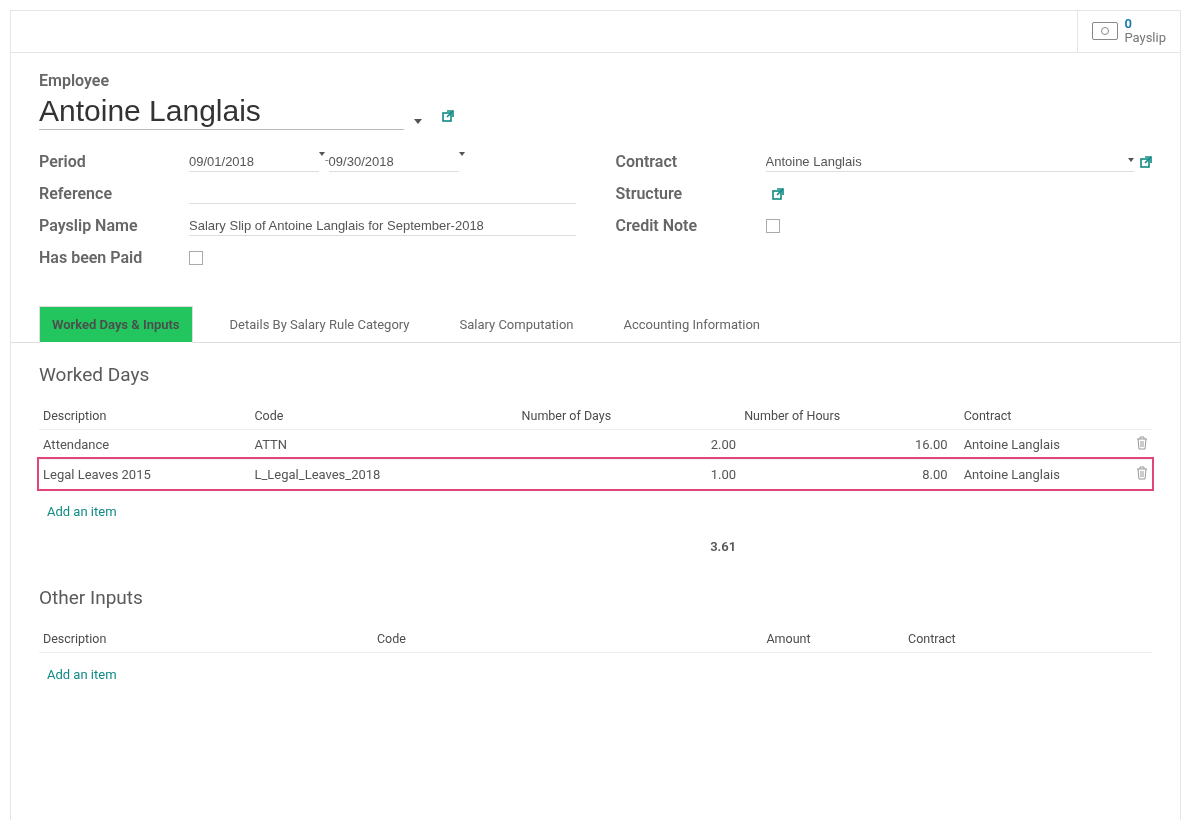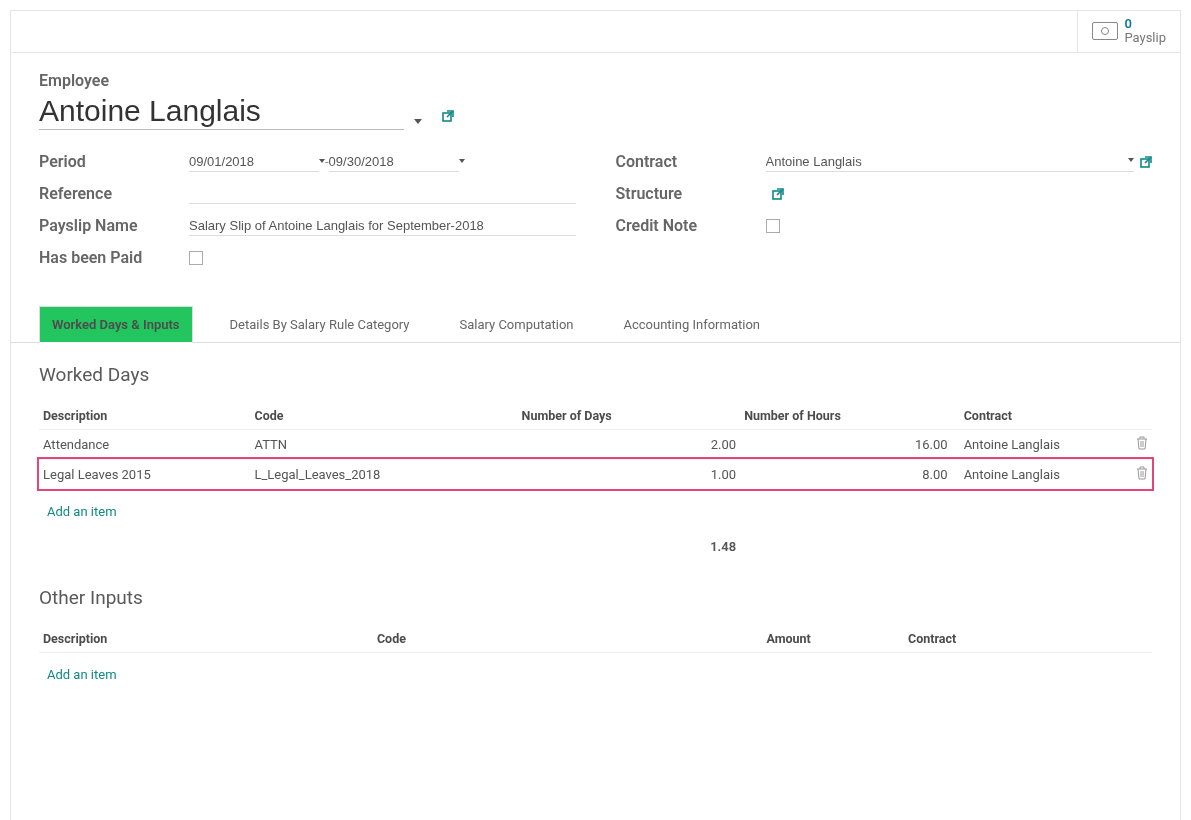--- a/index.html
+++ b/index.html
@@ -83,21 +83,21 @@
   .frow .label { width: 150px; flex-shrink: 0; }
   .u-input, .sel-input, .date-input {
     border: none;
     border-bottom: 1px solid #ddd;
     font-size: 13px;
     padding: 2px 0;
     background: transparent;
     color: #555;
   }
   .u-input { flex: 1; }
-  .date-wrap { display: flex; align-items: center; flex: 1; }
+  .date-wrap { display: flex; align-items: flex-start; flex: 1; }
   .date-input { width: 130px; }
   .sep { color: #888; }
   .sel-wrap { display: flex; align-items: center; flex: 1; gap: 6px; border-bottom: 1px solid #ddd; }
   .sel-wrap .sel-input { border-bottom: none; flex: 1; }
   .checkbox {
     width: 14px; height: 14px;
     border: 1px solid #aaa;
     background: #fff;
     cursor: pointer;
   }
@@ -122,21 +122,21 @@
     font-weight: 600;
     color: #4c4c4c;
     background: #22c55e;
     border-bottom: 1px solid #fff;
   }
   .tab-content { padding: 16px 28px 30px; }
   .section-title { font-size: 19px; color: #5a5a5a; font-weight: 400; margin: 4px 0 16px; }
   table.list { width: 100%; border-collapse: collapse; }
   table.list th {
     text-align: left;
-    font-weight: 700;
+    font-weight: 400;
     font-size: 12.5px;
     color: #4c4c4c;
     padding: 6px 4px;
     border-bottom: 1px solid #eee;
   }
   table.list th.num { text-align: left; }
   table.list td { padding: 6px 4px; color: #555; font-size: 13px; }
   table.list td.num { text-align: right; }
   table.list tr.data-row td { border-bottom: 1px solid #f2f2f2; }
   tr.highlight {
@@ -275,21 +275,21 @@
           <td class="num"><svg class="trash" viewBox="0 0 12 14">
                 <path d="M1 3h10M4 3V1h4v2M2 3l1 10h6l1-10M5 5v6M7 5v6"></path>
               </svg></td>
         </tr>
         <tr>
             <td colspan="6"><span class="add-item">Add an item</span></td>
           </tr>
         <tr class="total-row">
           <td></td>
             <td></td>
-          <td class="num">1.48</td>
+          <td class="num">3.61</td>
           <td></td>
             <td></td>
             <td></td>
         </tr>
       </tbody>
     </table>
 
     <div class="section-title" style="margin-top:26px;">Other Inputs</div>
 
     <table class="list">

